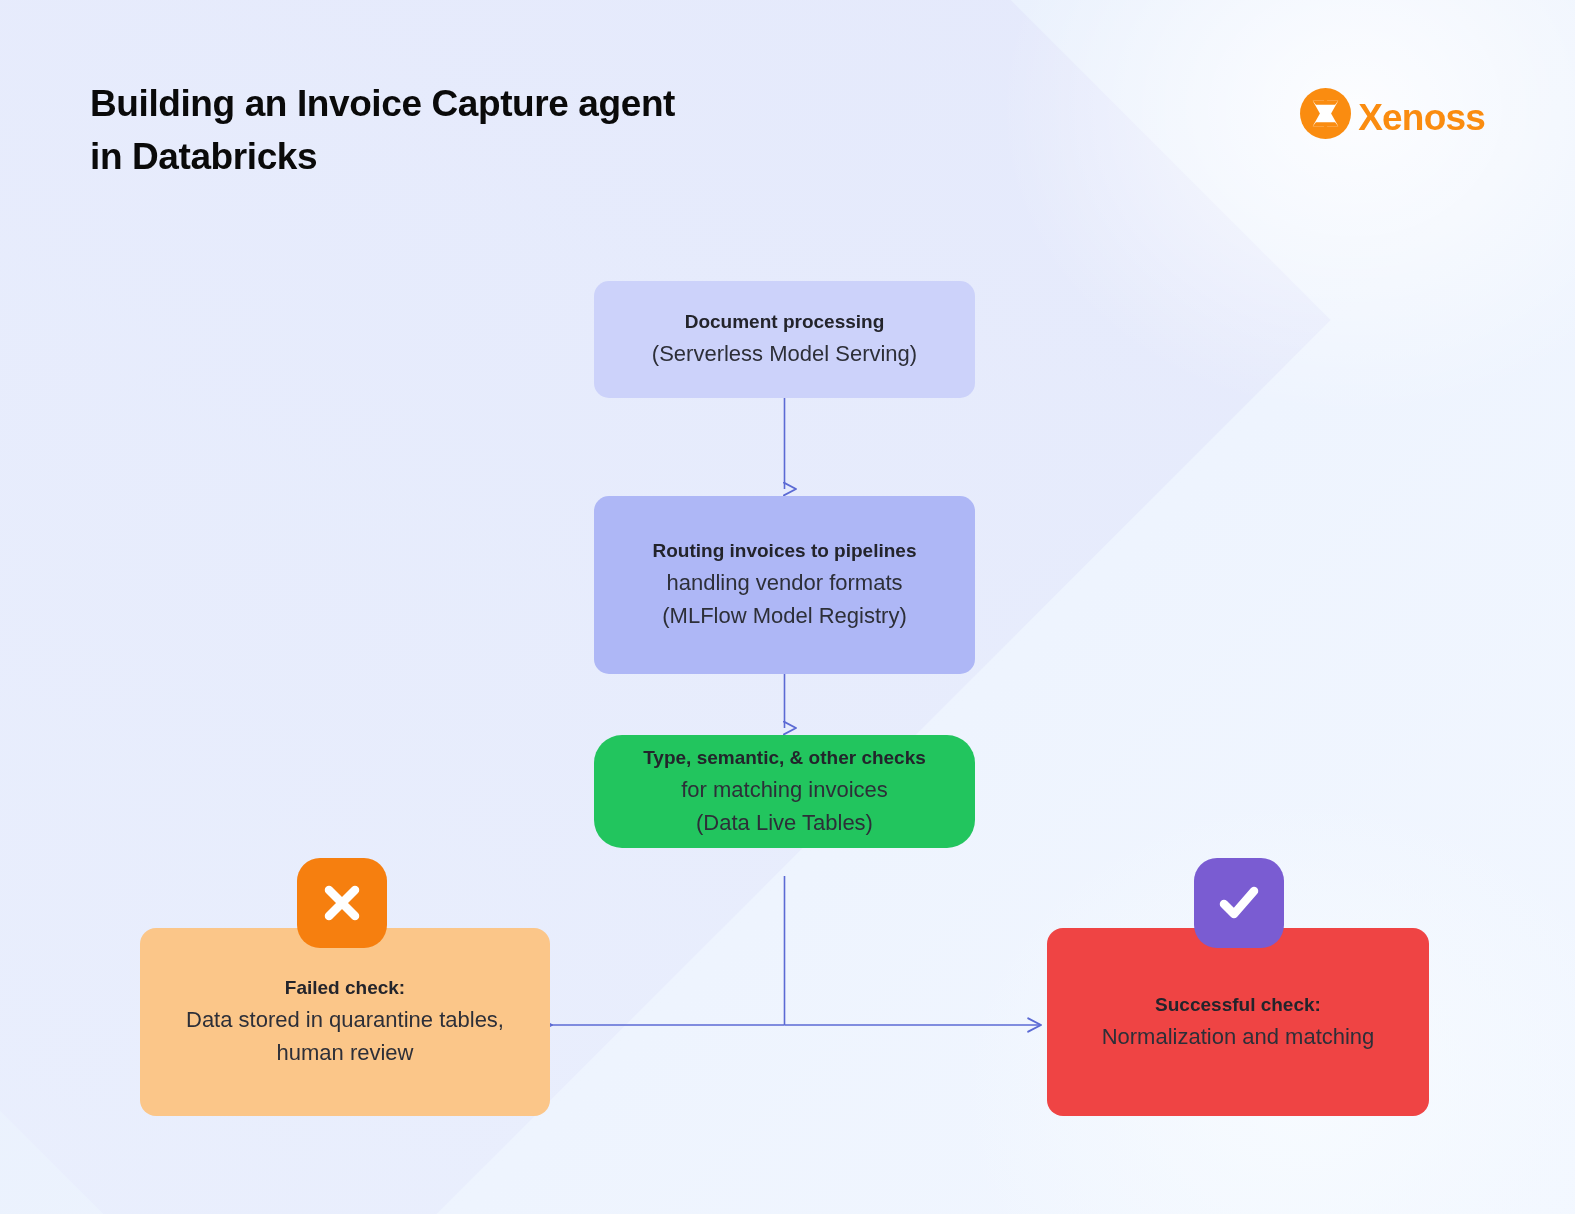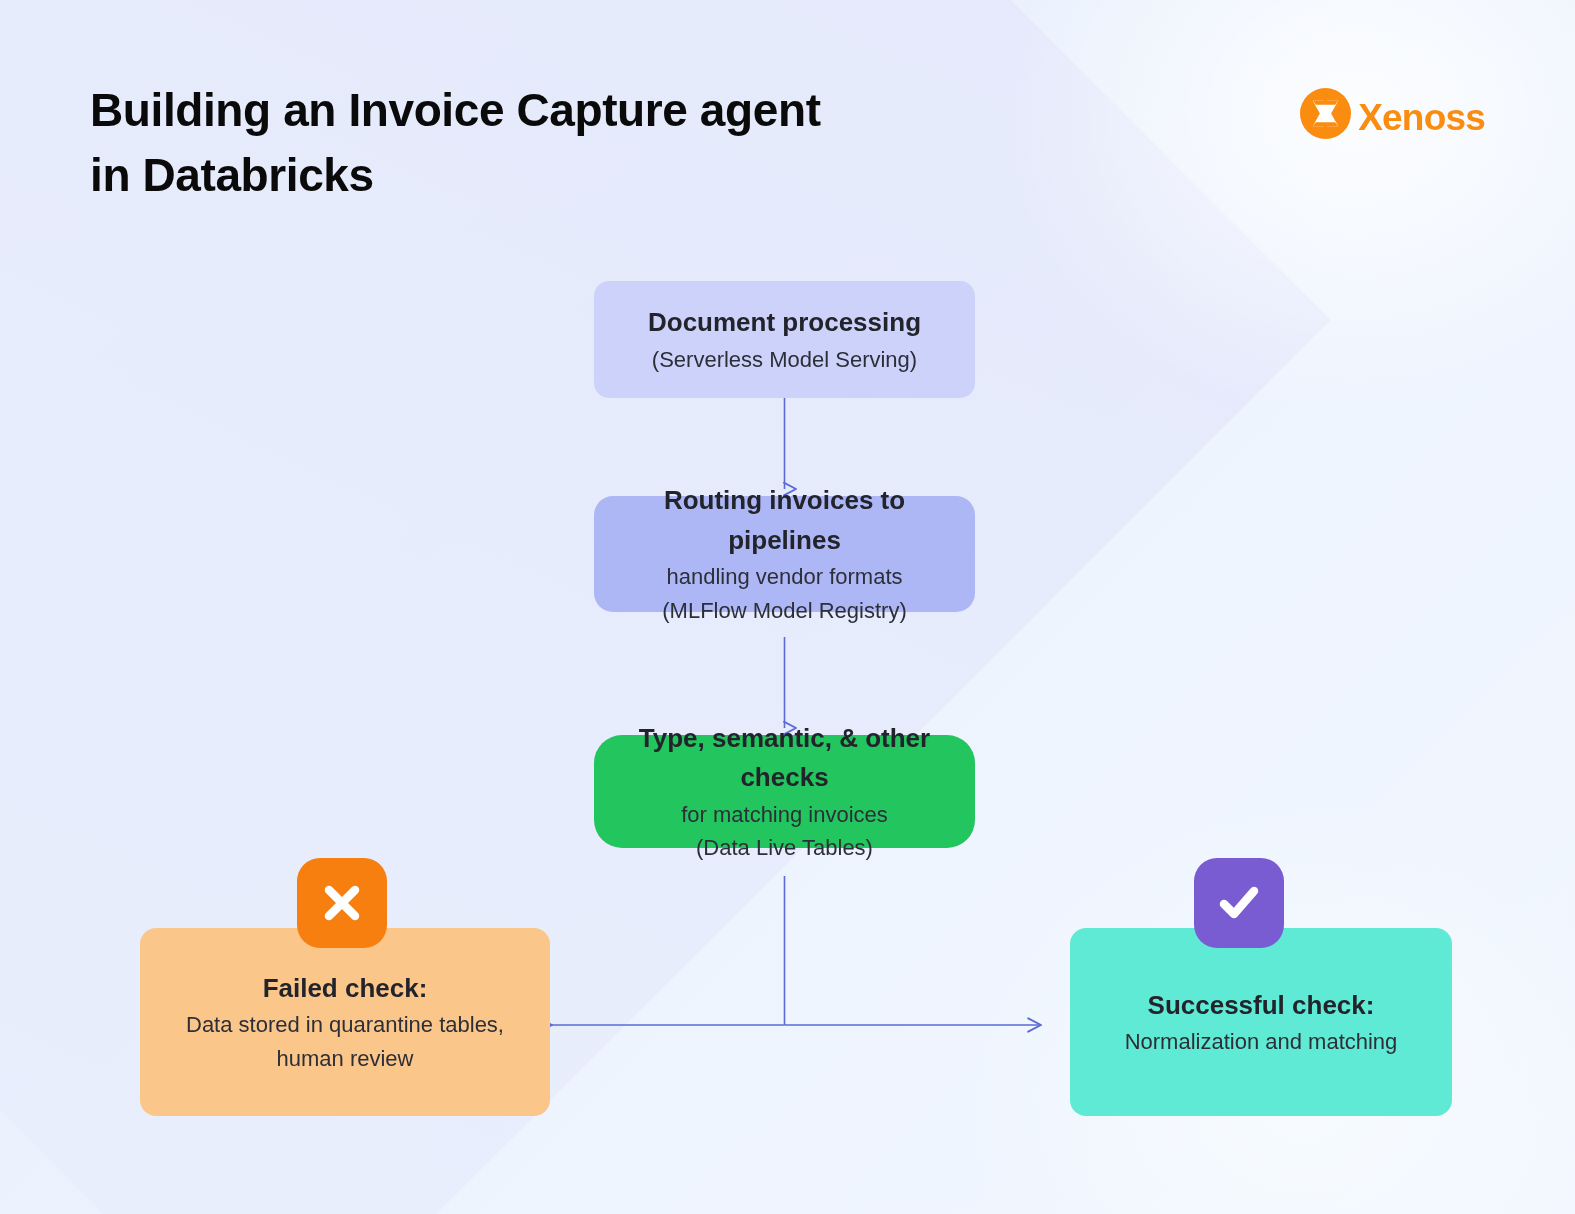--- a/index.html
+++ b/index.html
@@ -34,21 +34,21 @@
   #bg-glow-br {
     position:absolute; right:-80px; bottom:-180px;
     width:700px; height:600px;
     background:radial-gradient(ellipse at center,#f7fbff 0%,rgba(247,251,255,0) 70%);
   }
 
   
   #page-title {
     position:absolute; left:90px; top:78px;
     width:900px;
-    font-size:46px; font-weight:bold;
+    font-size:37px; font-weight:bold;
     line-height:1.42;
     letter-spacing:-0.4px;
     color:#0a0a0a;
     white-space:pre-line;
   }
   #brand-logo {
     position:absolute; right:90px; top:88px;
     display:flex; align-items:flex-end; gap:7px;
   }
   #brand-mark { width:51px; height:51px; display:block; }
@@ -61,34 +61,34 @@
   #flow { position:absolute; inset:0; }
 
   .node {
     position:absolute;
     border-radius:15px;
     display:flex; flex-direction:column;
     align-items:center; justify-content:center;
     text-align:center;
     padding:10px 18px;
   }
-  .node .t-strong { font-size:26px; font-weight:bold; color:#23242b; line-height:1.52; }
+  .node .t-strong { font-size:19px; font-weight:bold; color:#23242b; line-height:1.52; }
   .node .t-plain  { font-size:22px; font-weight:normal; color:#2d2f38; line-height:1.52; }
 
   #node-document-processing { left:594px; top:281px;  width:381px; height:117px; background:#ccd2fa; }
-  #node-routing-invoices    { left:594px; top:496px;  width:381px; height:116px; background:#aeb7f6;border-radius:19px; }
+  #node-routing-invoices    { left:594px; top:496px;  width:381px; height:178px; background:#aeb7f6; }
   #node-checks              { left:594px; top:735px;  width:381px; height:113px; background:#22c55e;border-radius:28px; }
 
   #node-failed-check {
     left:140px; top:928px; width:410px; height:188px;
     background:#fbc689; border-radius:16px;
   }
   #node-successful-check {
     left:1047px; top:928px; width:382px; height:188px;
-    background:#5eead4; border-radius:16px;margin-left:23px;
+    background:#ef4444; border-radius:16px;
   }
 
   
   .badge {
     position:absolute; width:90px; height:90px;
     border-radius:23px;
     display:flex; align-items:center; justify-content:center;
   }
   #badge-failed     { left:297px;  top:858px; background:#f67f0f; }
   #badge-successful { left:1194px; top:858px; background:#7a5cd2; }

